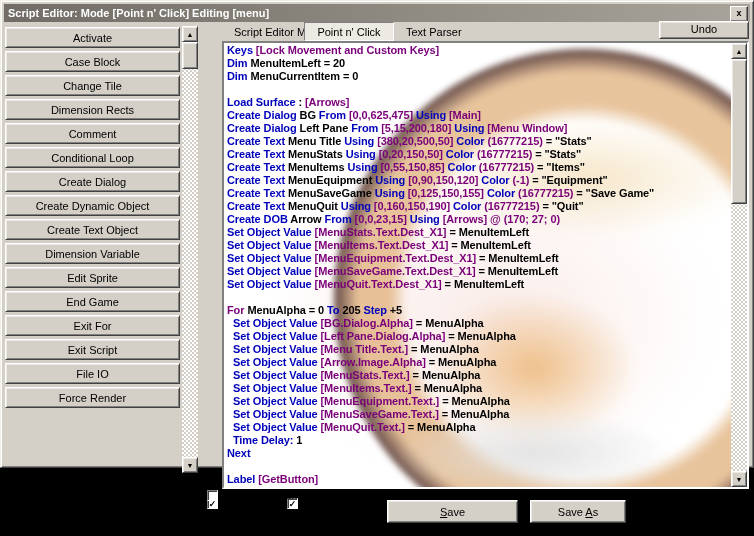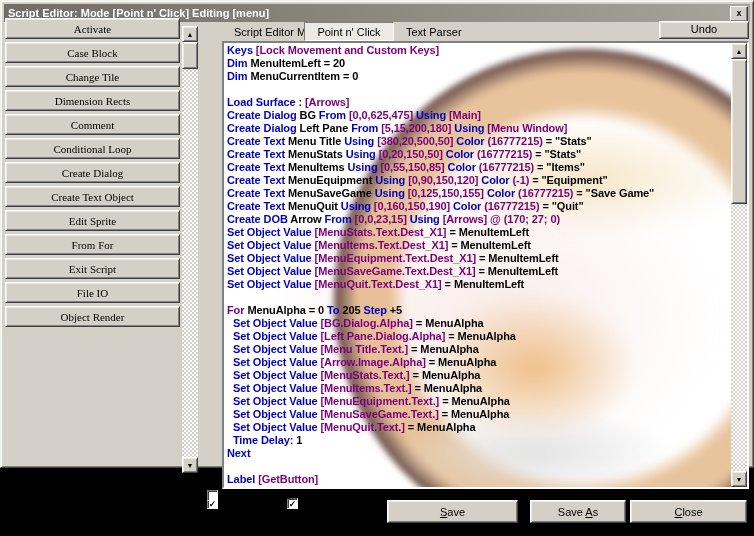--- a/index.html
+++ b/index.html
@@ -10,21 +10,21 @@
     box-shadow:inset 1px 1px 0 #fff, inset -1px -1px 0 #808080;box-sizing:border-box;}
   .titlebar{position:absolute;left:3px;top:3px;right:3px;height:18px;
     background:linear-gradient(90deg,#716d66,#a8a49b);display:flex;align-items:center;}
   .title-text{color:#fff;font-size:11px;font-weight:bold;padding-left:4px;letter-spacing:0;white-space:nowrap;}
   .close-btn{position:absolute;right:2px;top:2px;width:16px;height:14px;background:#d4d0c8;
     border-top:1px solid #fff;border-left:1px solid #fff;border-right:1px solid #404040;border-bottom:1px solid #404040;
     box-shadow:inset -1px -1px 0 #808080;font-size:9px;font-weight:bold;line-height:12px;text-align:center;cursor:pointer;}
   .btn3d{background:#d4d0c8;border-top:1px solid #fff;border-left:1px solid #fff;
     border-right:1px solid #404040;border-bottom:1px solid #404040;
     box-shadow:inset 1px 1px 0 #ece9e2, inset -1px -1px 0 #808080;box-sizing:border-box;}
-  .sidebar{position:absolute;left:4px;top:17px;width:175px;font-family:Liberation Serif, serif;}
+  .sidebar{position:absolute;left:4px;top:26px;width:175px;}
   .sb-btn{height:21px;margin-bottom:3px;font-size:11px;color:#000;display:flex;align-items:center;justify-content:center;cursor:pointer;}
   .vscroll{position:absolute;width:16px;background:#d4d0c8;}
   .sb-scroll{left:181px;top:25px;height:447px;}
   .scroll-track{position:absolute;left:0;right:0;background:#d4d0c8;
     background-image:linear-gradient(45deg,#fff 25%,transparent 25%,transparent 75%,#fff 75%),
                      linear-gradient(45deg,#fff 25%,transparent 25%,transparent 75%,#fff 75%);
     background-size:4px 4px;background-position:0 0,2px 2px;}
   .scroll-arrow{position:absolute;left:0;width:16px;height:16px;font-size:7px;line-height:15px;text-align:center;color:#000;cursor:pointer;}
   .scroll-thumb{position:absolute;left:0;width:16px;cursor:grab;}
   .mode-label{position:absolute;left:233px;top:25px;font-size:11px;color:#000;}
@@ -72,26 +72,29 @@
   </div>
 
   <div class="sidebar">
       <div class="sb-btn btn3d">Activate</div>
       <div class="sb-btn btn3d">Case Block</div>
       <div class="sb-btn btn3d">Change Tile</div>
       <div class="sb-btn btn3d">Dimension Rects</div>
       <div class="sb-btn btn3d">Comment</div>
       <div class="sb-btn btn3d">Conditional Loop</div>
       <div class="sb-btn btn3d">Create Dialog</div>
+      <div class="sb-btn btn3d">Create Dynamic Object</div>
       <div class="sb-btn btn3d">Create Text Object</div>
+      <div class="sb-btn btn3d">Dimension Variable</div>
       <div class="sb-btn btn3d">Edit Sprite</div>
-      <div class="sb-btn btn3d">From For</div>
+      <div class="sb-btn btn3d">End Game</div>
+      <div class="sb-btn btn3d">Exit For</div>
       <div class="sb-btn btn3d">Exit Script</div>
       <div class="sb-btn btn3d">File IO</div>
-      <div class="sb-btn btn3d">Object Render</div>
+      <div class="sb-btn btn3d">Force Render</div>
     </div>
 
   <div class="vscroll sb-scroll">
     <div class="scroll-track" style="top:16px;bottom:16px;"></div>
     <div class="scroll-arrow btn3d" style="top:0;">▲</div>
     <div class="scroll-thumb btn3d" style="top:16px;height:27px;"></div>
     <div class="scroll-arrow btn3d" style="bottom:0;">▼</div>
   </div>
 
   <span class="mode-label">Script Editor Mode</span>
@@ -126,17 +129,14 @@
     <span class="cb-box"></span>
     <span class="cb-label">Show Line Numbers</span>
   </div>
 
   <div class="footer-btn btn3d" style="left:386px;top:499px;width:131px;">
       <span><u>S</u>ave</span>
     </div>
   <div class="footer-btn btn3d" style="left:529px;top:499px;width:96px;">
       <span>Save <u>A</u>s</span>
     </div>
-  <div class="footer-btn btn3d" style="left:629px;top:499px;width:117px;">
-      <span><u>C</u>lose</span>
-    </div>
 
 </div>
 
 </body></html>

